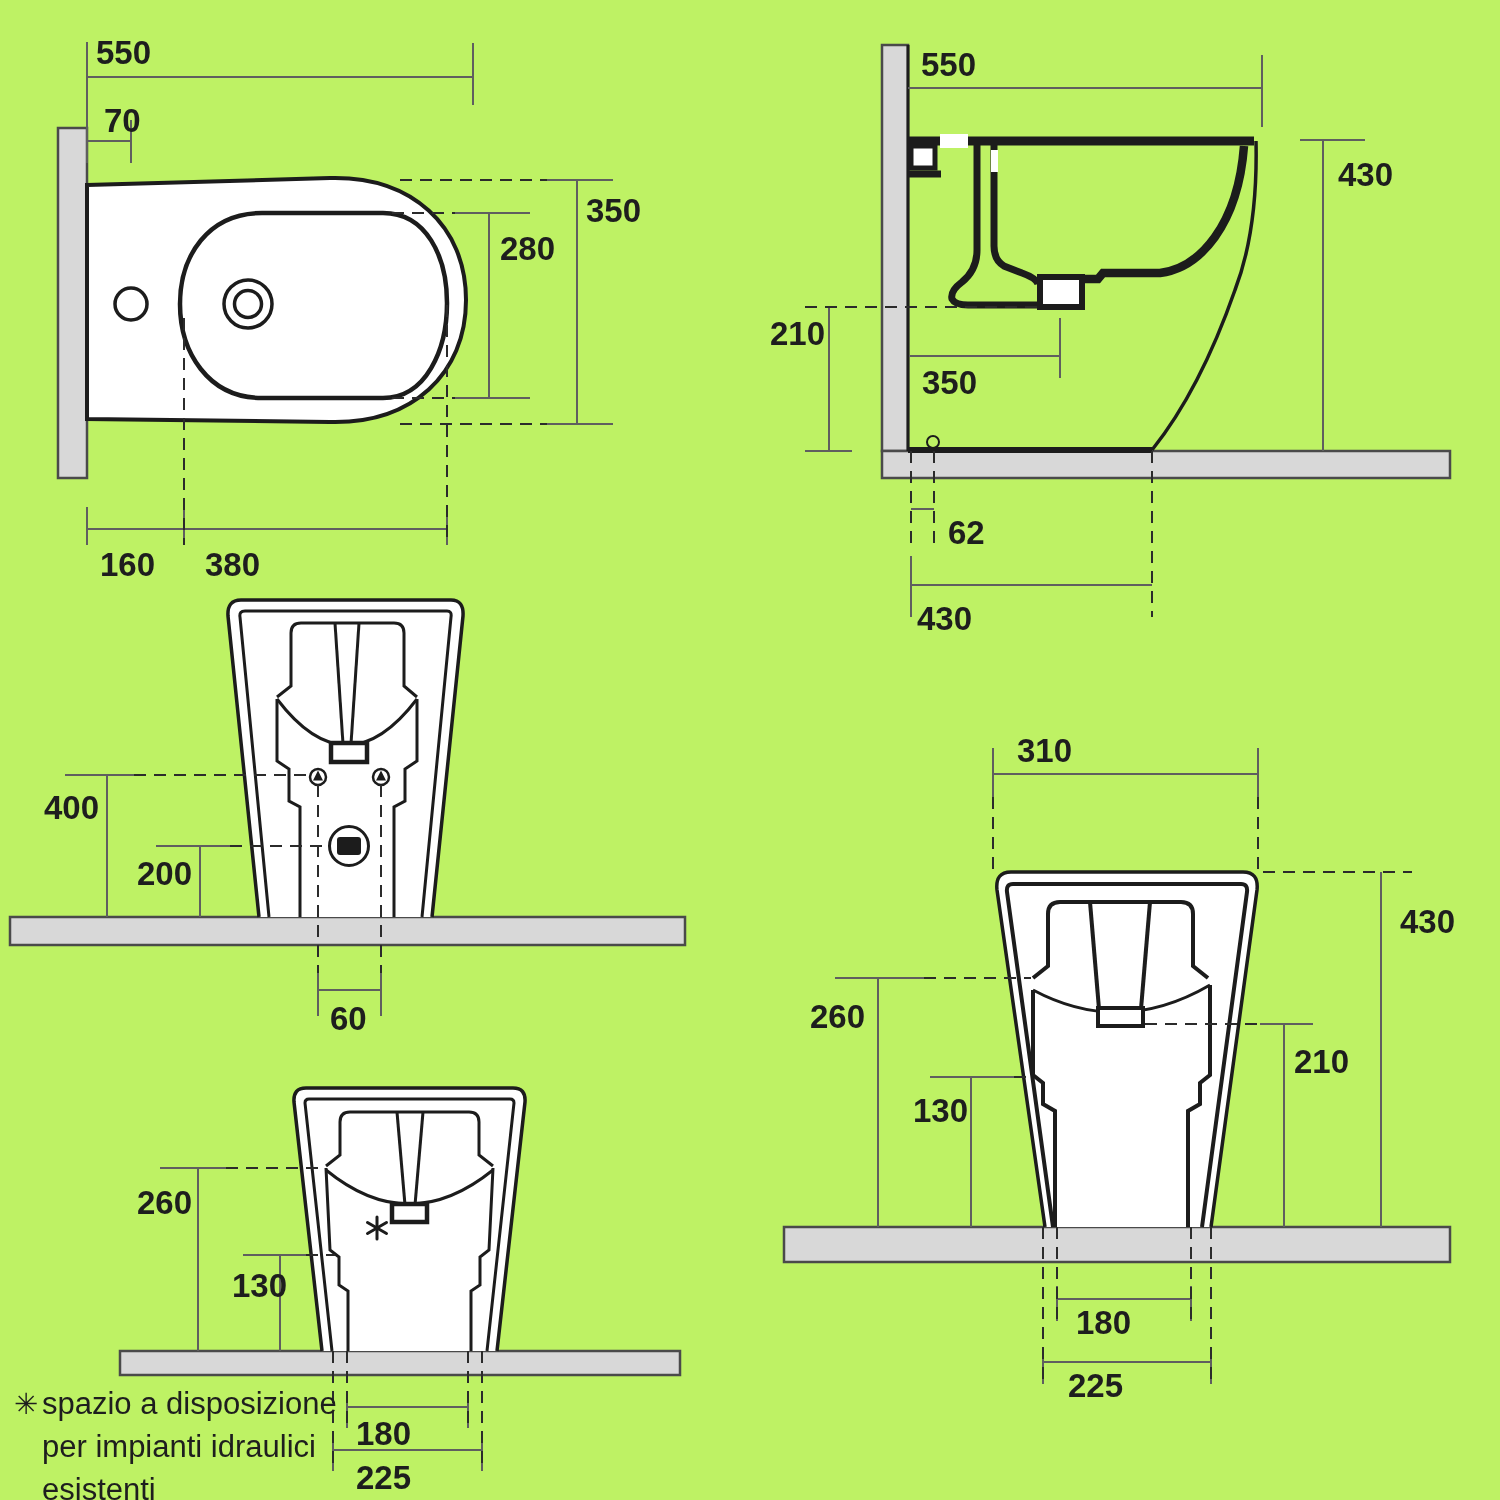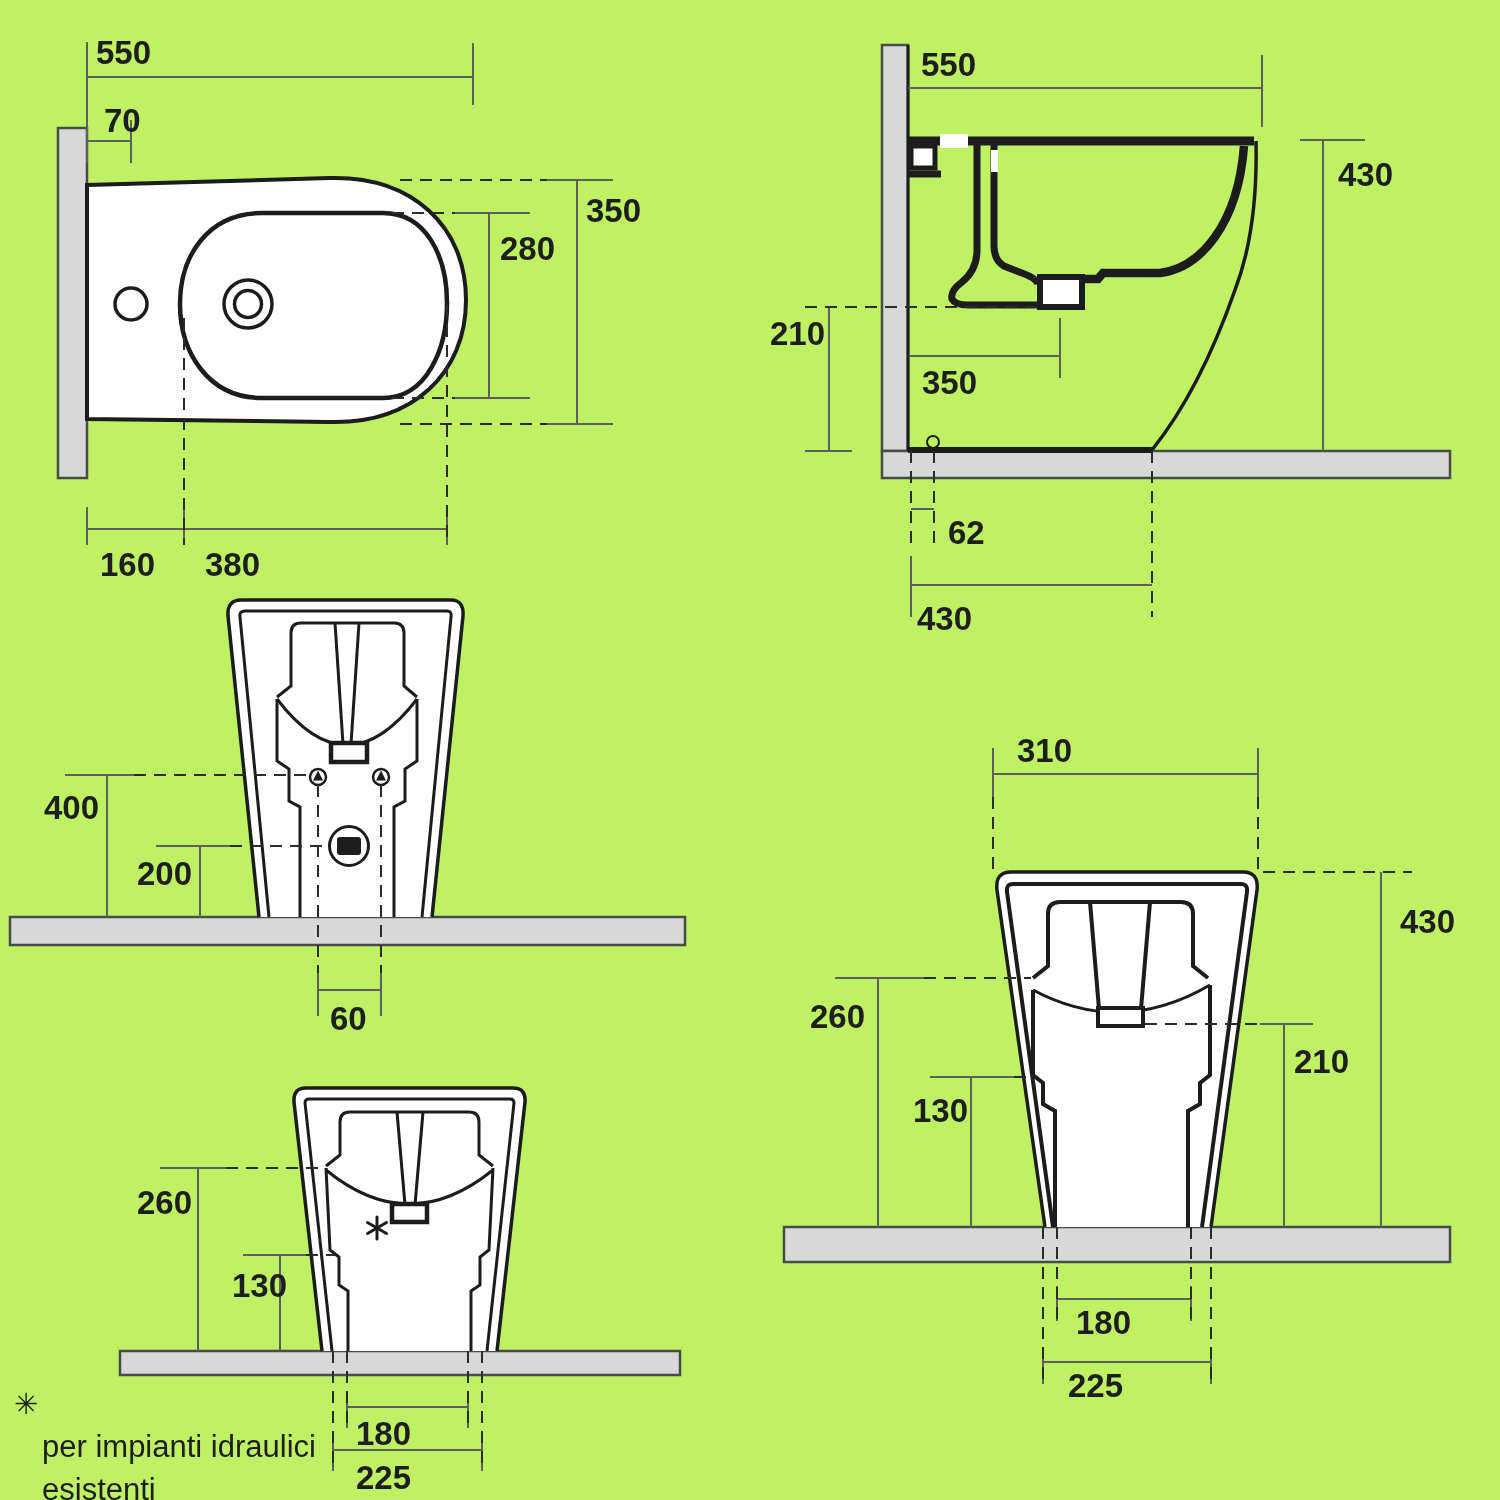--- a/index.html
+++ b/index.html
@@ -230,15 +230,16 @@
 
   <div class="dim" style="left:1017px;top:734px">310</div>
   <div class="dim" style="left:1400px;top:905px">430</div>
   <div class="dim" style="left:810px;top:1000px">260</div>
   <div class="dim" style="left:913px;top:1094px">130</div>
   <div class="dim" style="left:1294px;top:1045px">210</div>
   <div class="dim" style="left:1076px;top:1306px">180</div>
   <div class="dim" style="left:1068px;top:1369px">225</div>
 
   <div class="note-sym" style="left:14px;top:1390px">✳</div>
+  <div class="note-line" style="left:42px;top:1388px">spazio a disposizione</div>
   <div class="note-line" style="left:42px;top:1431px">per impianti idraulici</div>
   <div class="note-line" style="left:42px;top:1474px">esistenti</div>
 </div>
 
 </body></html>

